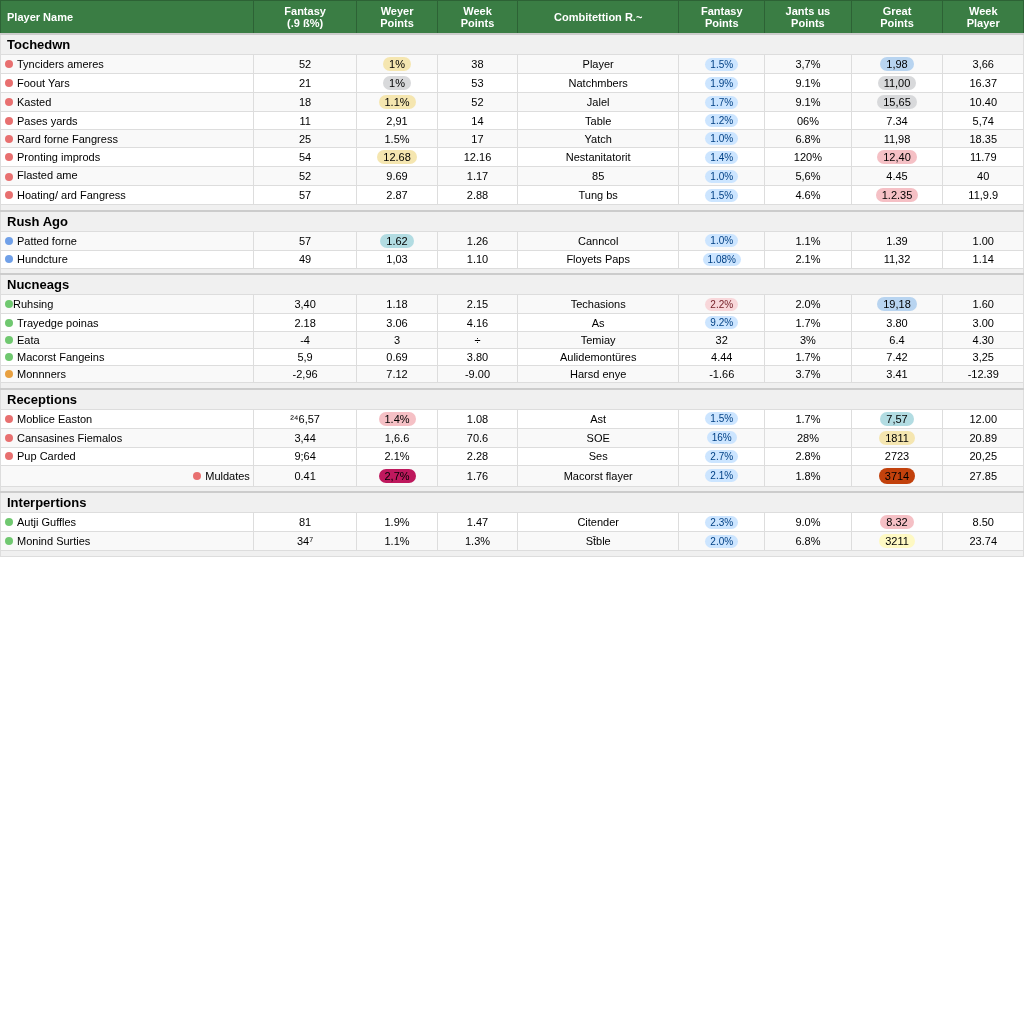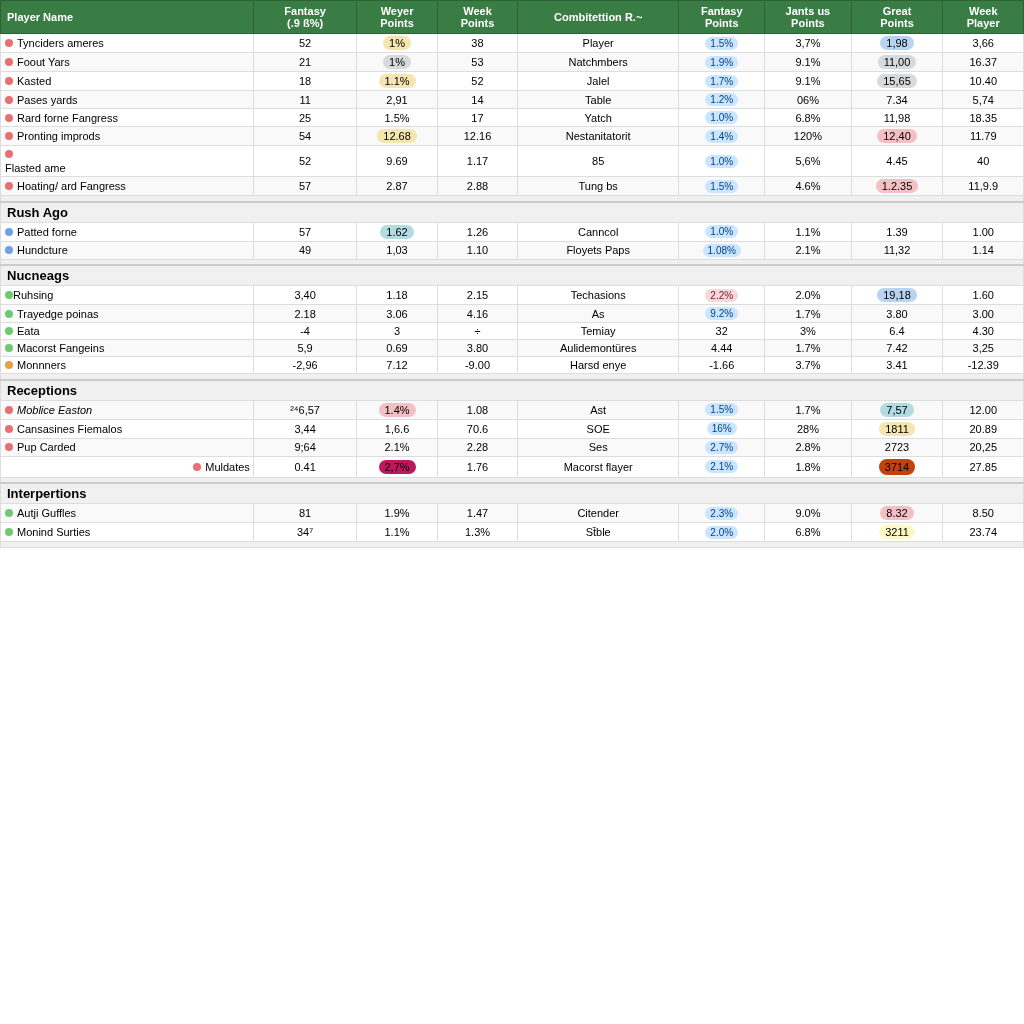--- a/index.html
+++ b/index.html
@@ -54,20 +54,23 @@
         <th style="width:70px;">Weyer<br>Points</th>
         <th style="width:70px;">Week<br>Points</th>
         <th style="width:140px;">Combitettion R.~</th>
         <th style="width:75px;">Fantasy<br>Points</th>
         <th style="width:75px;">Jants us<br>Points</th>
         <th style="width:80px;">Great<br>Points</th>
         <th style="width:70px;">Week<br>Player</th>
       </tr>
     </thead>
     <tbody id="table-body">
+    <tr class="section-header">
+          <td colspan="9">Tochedwn</td>
+        </tr>
         <tr style="background: rgb(255, 255, 255);">
           <td style="text-align: left;"><span style="display:inline-flex;align-items:center;gap:4px;">
               <span style="width:8px;height:8px;border-radius:50%;background:#e87070;display:inline-block;flex-shrink:0;"></span>
               <span>Tynciders ameres</span>
             </span></td>
           <td>52</td>
           <td><span style="background:#f5e6b0;border-radius:10px;padding:1px 6px;display:inline-block;">1%</span></td>
           <td>38</td>
           <td>Player</td>
           <td><span style="background:#cce5ff;color:#004085;border-radius:10px;padding:1px 5px;font-size:10px;display:inline-block;">1.5%</span></td>
@@ -139,21 +142,21 @@
           <td>54</td>
           <td><span style="background:#f5e6b0;border-radius:10px;padding:1px 6px;display:inline-block;">12.68</span></td>
           <td>12.16</td>
           <td>Nestanitatorit</td>
           <td><span style="background:#cce5ff;color:#004085;border-radius:10px;padding:1px 5px;font-size:10px;display:inline-block;">1.4%</span></td>
           <td>120%</td>
           <td><span style="background:#f5c0c5;border-radius:10px;padding:1px 6px;display:inline-block;">12,40</span></td>
           <td>11.79</td>
         </tr>
         <tr style="background: rgb(255, 255, 255);">
-          <td style="text-align: left;"><span style="display:inline-flex;align-items:flex-start;gap:4px;flex-direction:column;">
+          <td style="text-align: left;"><span style="display:inline-flex;align-items:flex-end;gap:4px;">
               <span style="width:8px;height:8px;border-radius:50%;background:#e87070;display:inline-block;flex-shrink:0;"></span>
               <span>Flasted ame</span>
             </span></td>
           <td>52</td>
           <td>9.69</td>
           <td>1.17</td>
           <td>85</td>
           <td><span style="background:#cce5ff;color:#004085;border-radius:10px;padding:1px 5px;font-size:10px;display:inline-block;">1.0%</span></td>
           <td>5,6%</td>
           <td>4.45</td>
@@ -283,21 +286,21 @@
           <td>3.41</td>
           <td>-12.39</td>
         </tr>
         <tr>
           <td colspan="9" style="height: 6px; background: rgb(240, 240, 240);"></td>
         </tr>
         <tr class="section-header">
           <td colspan="9">Receptions</td>
         </tr>
         <tr style="background: rgb(249, 249, 249);">
-          <td style="text-align: left; font-style: italic;"><span style="display:inline-flex;align-items:center;gap:4px;">
+          <td style="text-align: left;"><span style="display:inline-flex;align-items:center;gap:4px;">
               <span style="width:8px;height:8px;border-radius:50%;background:#e87070;display:inline-block;flex-shrink:0;"></span>
               <span>Moblice Easton</span>
             </span></td>
           <td>²⁴6,57</td>
           <td><span style="background:#f5c0c5;border-radius:10px;padding:1px 6px;display:inline-block;">1.4%</span></td>
           <td>1.08</td>
           <td>Ast</td>
           <td><span style="background:#cce5ff;color:#004085;border-radius:10px;padding:1px 5px;font-size:10px;display:inline-block;">1.5%</span></td>
           <td>1.7%</td>
           <td><span style="background:#b2dce2;border-radius:10px;padding:1px 6px;display:inline-block;">7,57</span></td>

